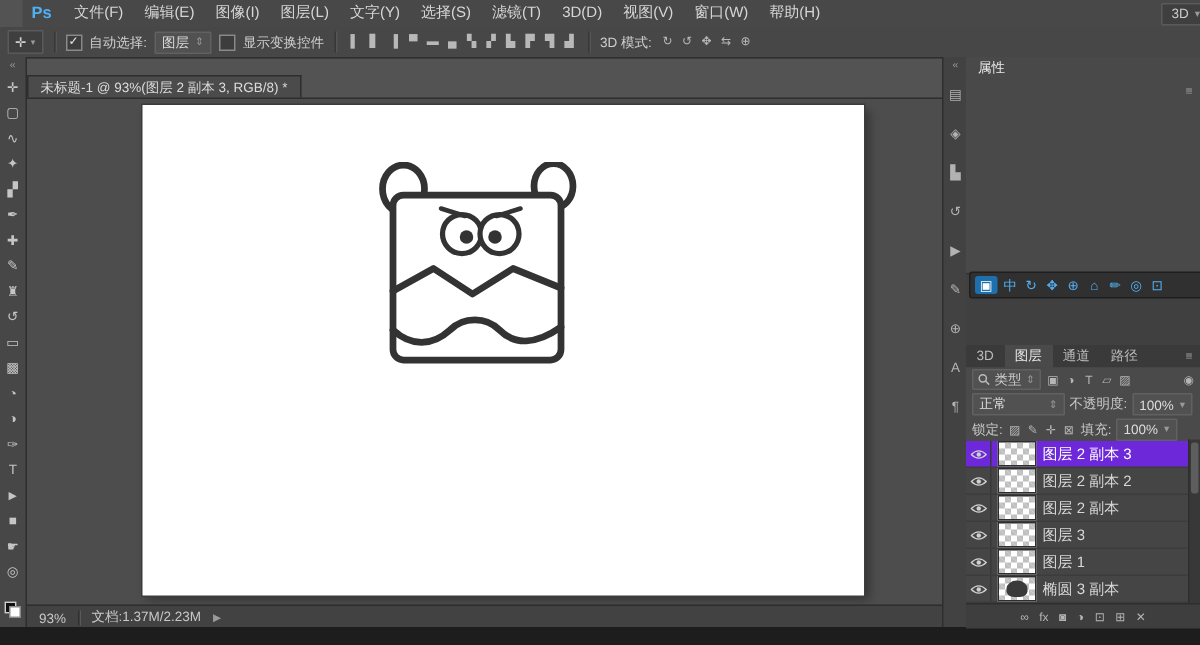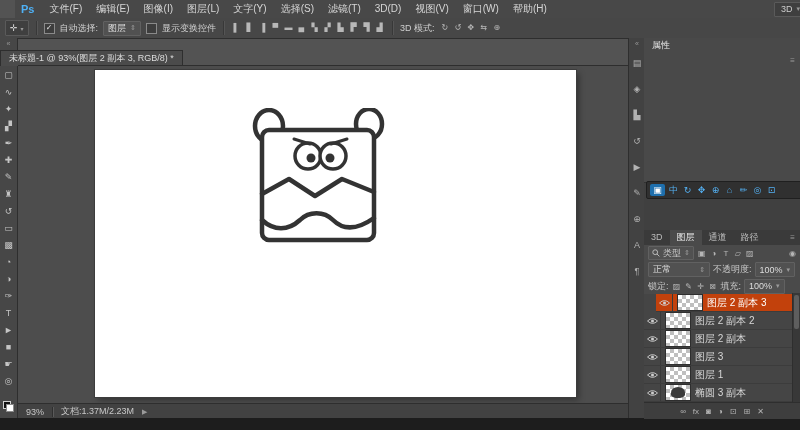--- a/index.html
+++ b/index.html
@@ -39,21 +39,21 @@
 
   
   .left-toolbar{left:0;top:38px;width:17px;height:380px;background:#474747;border-right:1px solid #2e2e2e;}
   .tb-collapse{display:block;text-align:center;font-size:7px;color:#999;height:12px;line-height:12px;}
   .tool{display:block;width:17px;height:17px;line-height:17px;text-align:center;font-size:9px;color:#c5c5c5;}
   .swatches{position:absolute;bottom:6px;left:3px;width:11px;height:11px;}
   .swatch-fg{position:absolute;left:0;top:0;width:6px;height:6px;background:#111;border:1px solid #d0d0d0;}
   .swatch-bg{position:absolute;right:0;bottom:0;width:6px;height:6px;background:#fff;border:1px solid #8a8a8a;}
 
   
-  .doc-tab{left:0;top:50px;height:15px;background:#4b4b4b;border:1px solid #2e2e2e;border-bottom:none;
+  .doc-tab{left:18px;top:50px;height:15px;background:#4b4b4b;border:1px solid #2e2e2e;border-bottom:none;
     display:inline-flex;align-items:center;padding:0 8px;font-size:9px;color:#dcdcdc;white-space:nowrap;}
   .pasteboard{left:18px;top:65px;width:610px;height:338px;background:#4d4d4d;border-top:1px solid #2e2e2e;}
   .canvas{position:absolute;left:77px;top:4px;width:481px;height:327px;background:#ffffff;
     box-shadow:0 0 0 1px #3c3c3c,3px 3px 6px rgba(0,0,0,0.35);}
   .monster{position:absolute;left:150px;top:38px;}
 
   
   .statusbar{left:18px;top:403px;width:610px;height:15px;background:#424242;border-top:1px solid #2e2e2e;
     display:flex;align-items:center;gap:8px;padding:0 8px;font-size:9px;color:#c8c8c8;white-space:nowrap;}
   .sb-sep{width:1px;height:10px;background:#2f2f2f;box-shadow:1px 0 0 #5a5a5a;}
@@ -83,21 +83,21 @@
   .lp-tabs{height:15px;background:#3a3a3a;display:flex;align-items:stretch;font-size:9px;color:#bbbbbb;flex:none;}
   .lp-tab{padding:0 7px;line-height:15px;}
   .lp-tab.active{background:#4a4a4a;color:#e9e9e9;}
   .lp-row{height:16px;display:flex;align-items:center;gap:3px;padding:0 4px;font-size:9px;color:#c9c9c9;flex:none;background:#4a4a4a;white-space:nowrap;}
   .lp-row.tall{height:17px;}
   .lp-filter-combo{display:inline-flex;align-items:center;gap:3px;background:#515151;border:1px solid #616161;height:12px;padding:0 3px;border-radius:1px;justify-content:center;}
   .tiny-icon{width:10px;text-align:center;font-size:8px;color:#b5b5b5;}
   .lp-toggle{margin-left:auto;font-size:8px;color:#b5b5b5;}
   .lp-list{height:108px;background:#454545;flex:none;position:relative;overflow:hidden;}
   .layer-row{height:18px;display:flex;align-items:center;border-bottom:1px solid #3c3c3c;box-sizing:border-box;background:#454545;}
-  .layer-row.selected{background:#c2410c;margin-left:12px;}
+  .layer-row.selected{background:#6d28d9;}
   .layer-row.selected .layer-name{color:#ffffff;}
   .eye-cell{width:16px;height:100%;display:flex;align-items:center;justify-content:center;border-right:1px solid #393939;flex:none;}
   .thumb{width:24px;height:15px;margin:0 4px;border:1px solid #2e2e2e;background-color:#fff;position:relative;flex:none;
     background-image:linear-gradient(45deg,#bfbfbf 25%,transparent 25%,transparent 75%,#bfbfbf 75%),
                      linear-gradient(45deg,#bfbfbf 25%,transparent 25%,transparent 75%,#bfbfbf 75%);
     background-size:8px 8px;background-position:0 0,4px 4px;}
   .thumb.shape::after{content:"";position:absolute;left:5px;right:5px;top:2px;bottom:2px;background:#3a3a3a;border-radius:50% 50% 35% 35%;}
   .layer-name{font-size:10px;color:#d8d8d8;overflow:hidden;text-overflow:ellipsis;}
   .lp-bottom{height:16px;background:#3e3e3e;border-top:1px solid #2e2e2e;display:flex;align-items:center;justify-content:center;gap:7px;flex:none;}
   .b-icon{font-size:8px;color:#b5b5b5;font-style:normal;}

